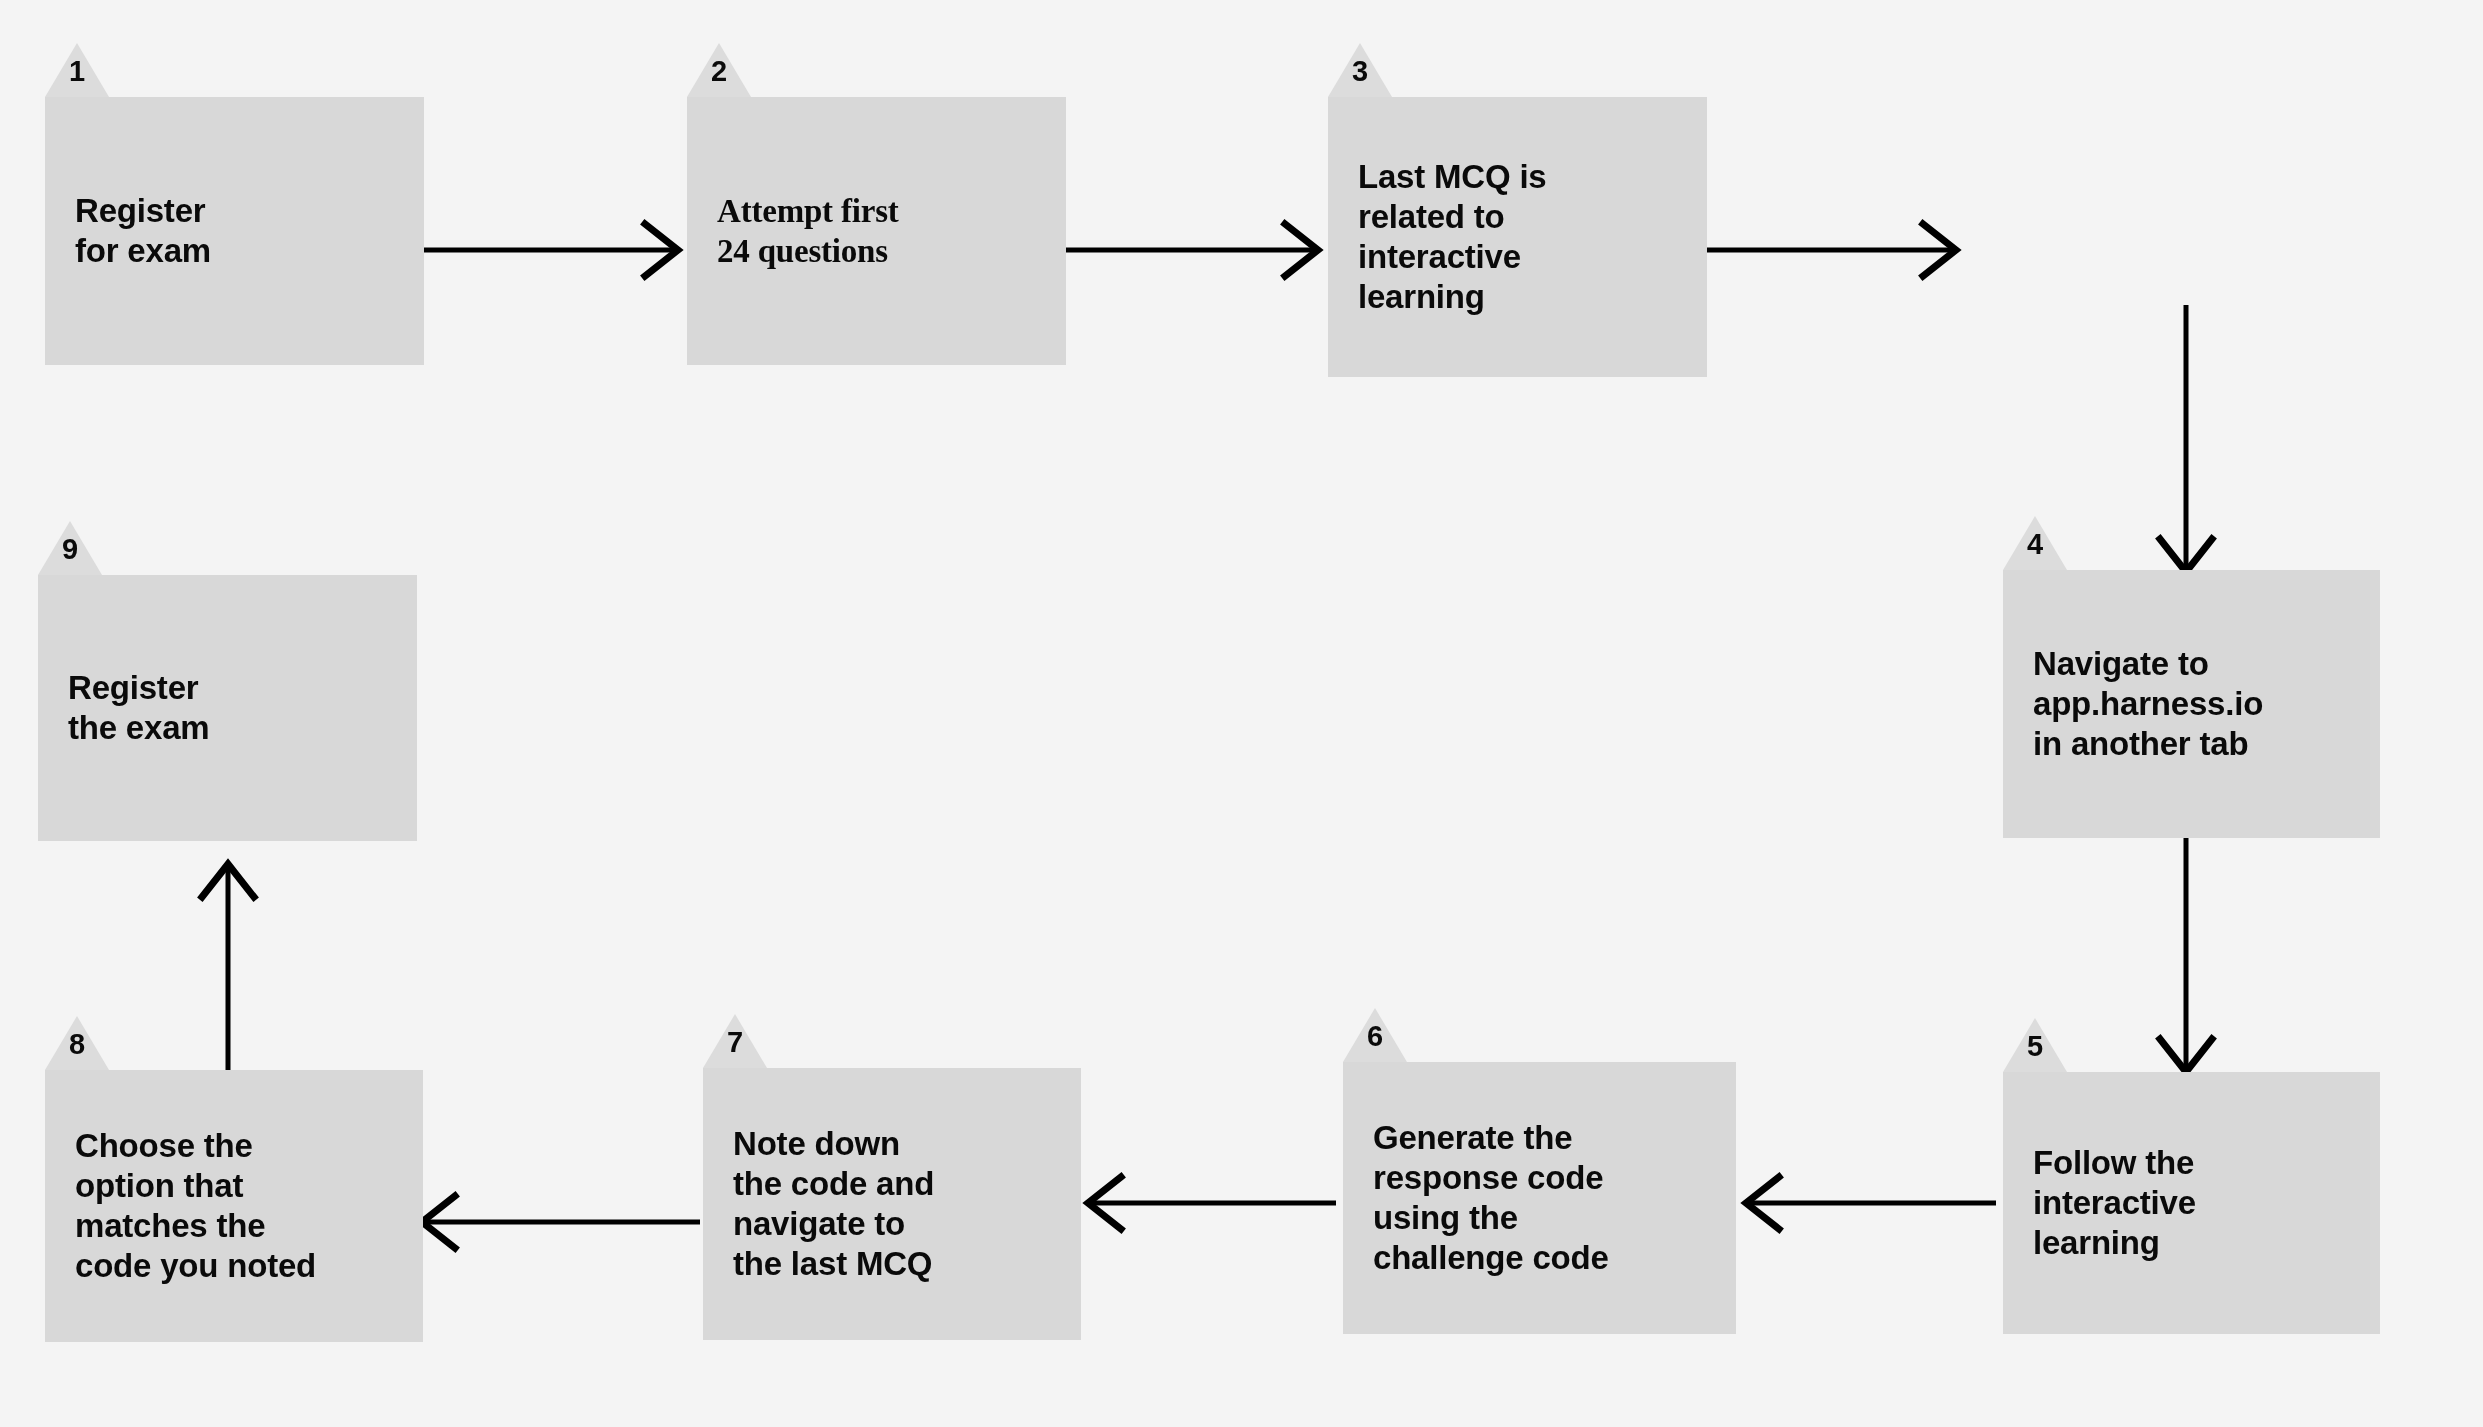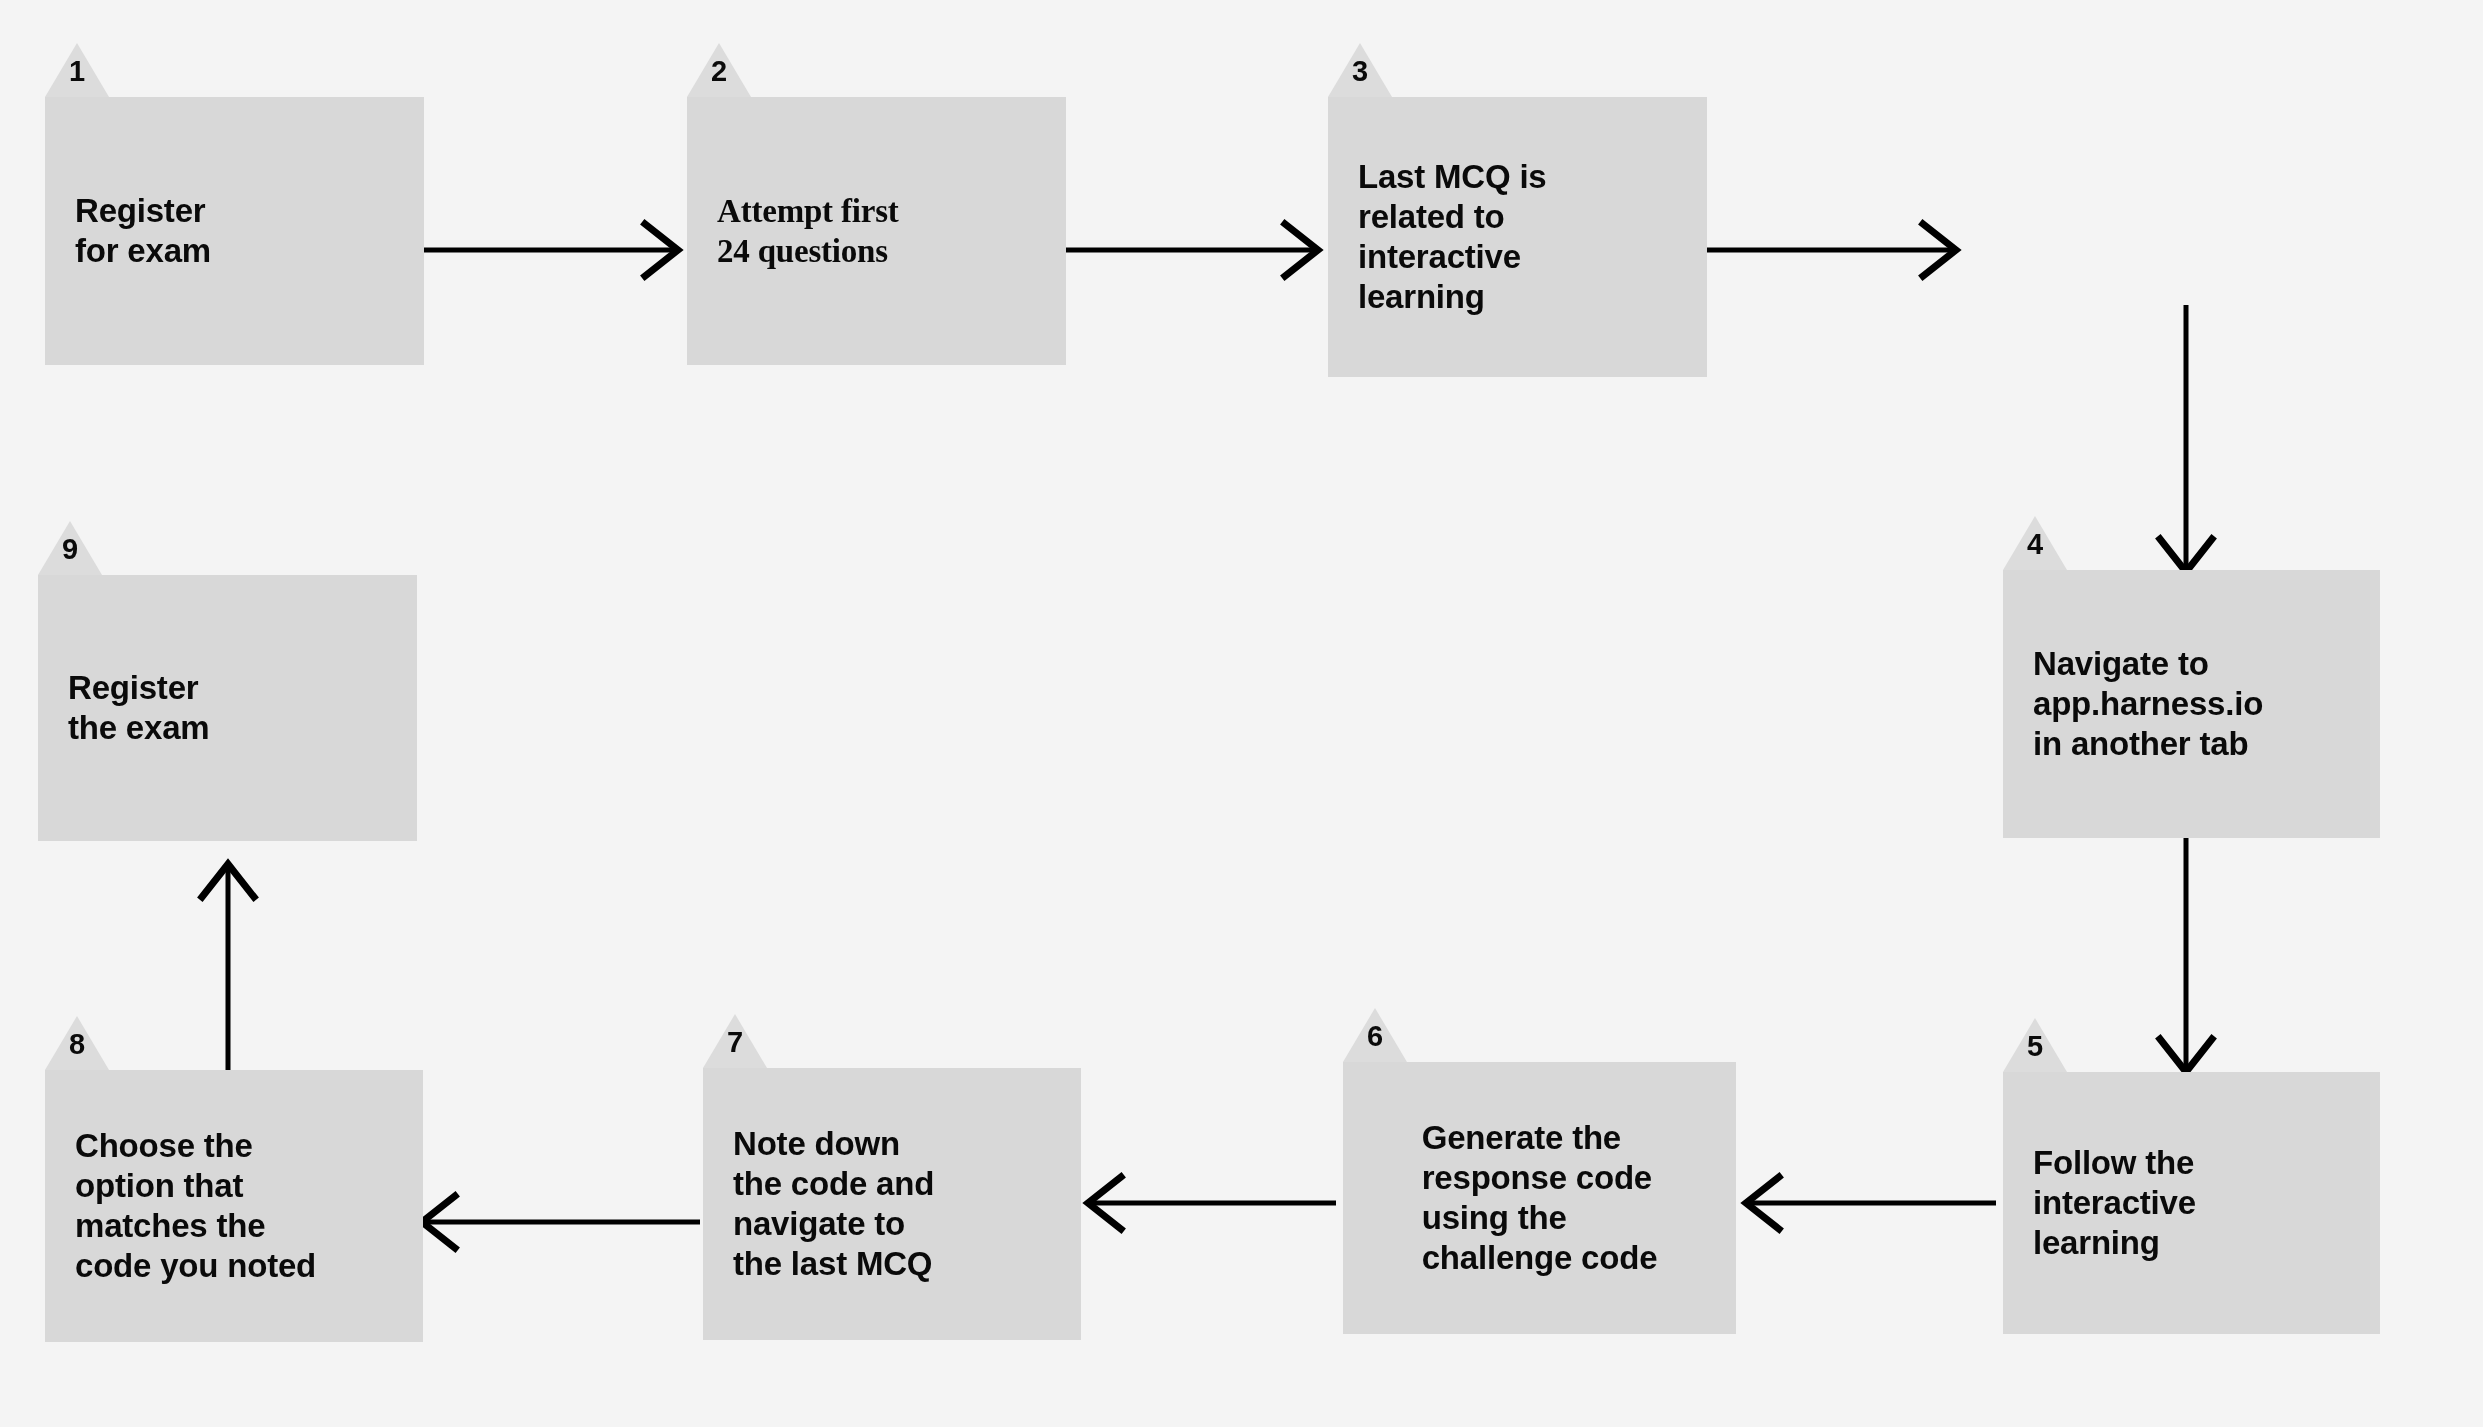--- a/index.html
+++ b/index.html
@@ -190,21 +190,21 @@
   <div class="node" style="left:2003px; top:1072px; width:377px; height:262px;">
     <span class="node-label">Follow the
 interactive
 learning</span>
   </div>
 
   <div class="badge" style="left:1343px; top:1008px;">
     <div class="tri"></div>
     <div class="num">6</div>
   </div>
-  <div class="node" style="left:1343px; top:1062px; width:393px; height:272px;justify-content:center;">
+  <div class="node" style="left:1343px; top:1062px; width:393px; height:272px;">
     <span class="node-label">Generate the
 response code
 using the
 challenge code</span>
   </div>
 
   <div class="badge" style="left:703px; top:1014px;">
     <div class="tri"></div>
     <div class="num">7</div>
   </div>

